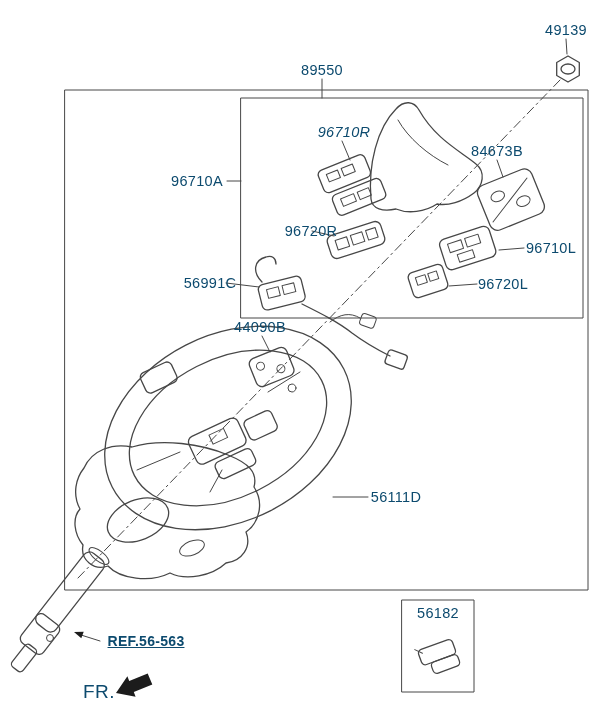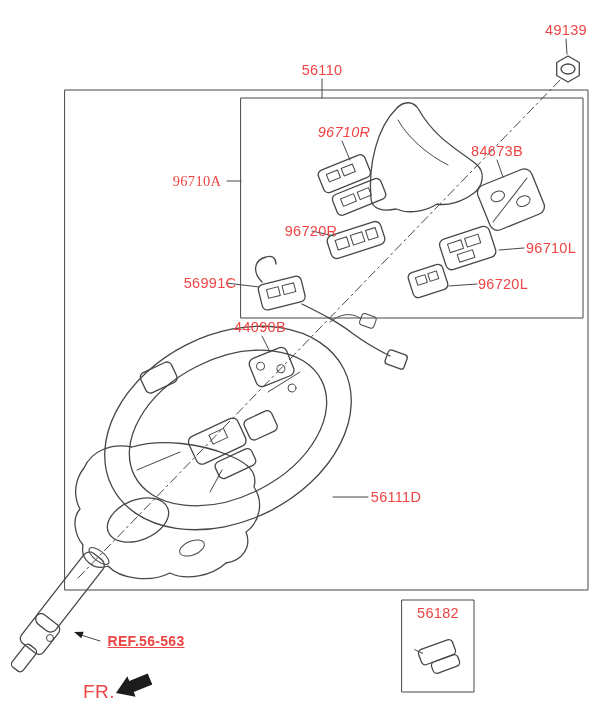--- a/index.html
+++ b/index.html
@@ -13,21 +13,21 @@
   .stage { position: absolute; inset: 0; }
   svg.diagram { position: absolute; top: 0; left: 0; }
   .ln { stroke: #474747; fill: none; stroke-width: 1.3; stroke-linecap: round; stroke-linejoin: round; }
   .thin { stroke-width: 1; }
   .dash { stroke-dasharray: 9 4 2 4; stroke-width: 1; }
   .solidfill { fill: #1c1c1c; stroke: none; }
   .part-label {
     position: absolute;
     transform: translate(-50%, -50%);
     font-size: 14.5px;
-    color: #ef4444;
+    color: #0c4a6e;
     letter-spacing: 0.3px;
     white-space: nowrap;
   }
   .ref-label { font-weight: bold; text-decoration: underline; font-size: 14px; }
   .fr-label { font-weight: normal; font-size: 19px; letter-spacing: 0.5px; }
 </style>
 </head>
 <body>
 
 <div class="stage">
@@ -172,24 +172,24 @@
       <line x1="262" y1="336" x2="270" y2="352"></line>
       <line x1="368" y1="497" x2="333" y2="497"></line>
       <line x1="100" y1="641" x2="81" y2="635"></line>
     </g>
     <polygon class="solidfill" points="74,632 83.7,631.7 81.3,638.3"></polygon>
 
     <polygon class="solidfill" points="147.7,673.4 129.2,680.9 127.4,676.3 116,693 135.6,696.7 133.8,692.1 152.3,684.6"></polygon>
   </svg>
 
   <div class="part-label" style="left:566px; top:30px;">49139</div>
-  <div class="part-label" style="left:322px; top:70px;">56110</div>
+  <div class="part-label" style="left:322px; top:70px;">89550</div>
   <div class="part-label" style="left:344px; top:132px;font-style:italic;">96710R</div>
   <div class="part-label" style="left:497px; top:151px;">84673B</div>
-  <div class="part-label" style="left:197px; top:181px;font-family:Liberation Serif, serif;">96710A</div>
+  <div class="part-label" style="left:197px; top:181px;">96710A</div>
   <div class="part-label" style="left:283px; top:231px;margin-left:28px;">96720R</div>
   <div class="part-label" style="left:551px; top:248px;">96710L</div>
   <div class="part-label" style="left:503px; top:284px;">96720L</div>
   <div class="part-label" style="left:210px; top:283px;">56991C</div>
   <div class="part-label" style="left:260px; top:327px;">44090B</div>
   <div class="part-label" style="left:396px; top:497px;">56111D</div>
   <div class="part-label" style="left:438px; top:613px;text-align:right;">56182</div>
 
   <div class="part-label ref-label" style="left:146px; top:641px;">REF.56-563</div>
   <div class="part-label fr-label" style="left:99px;  top:692px;">FR.</div>

